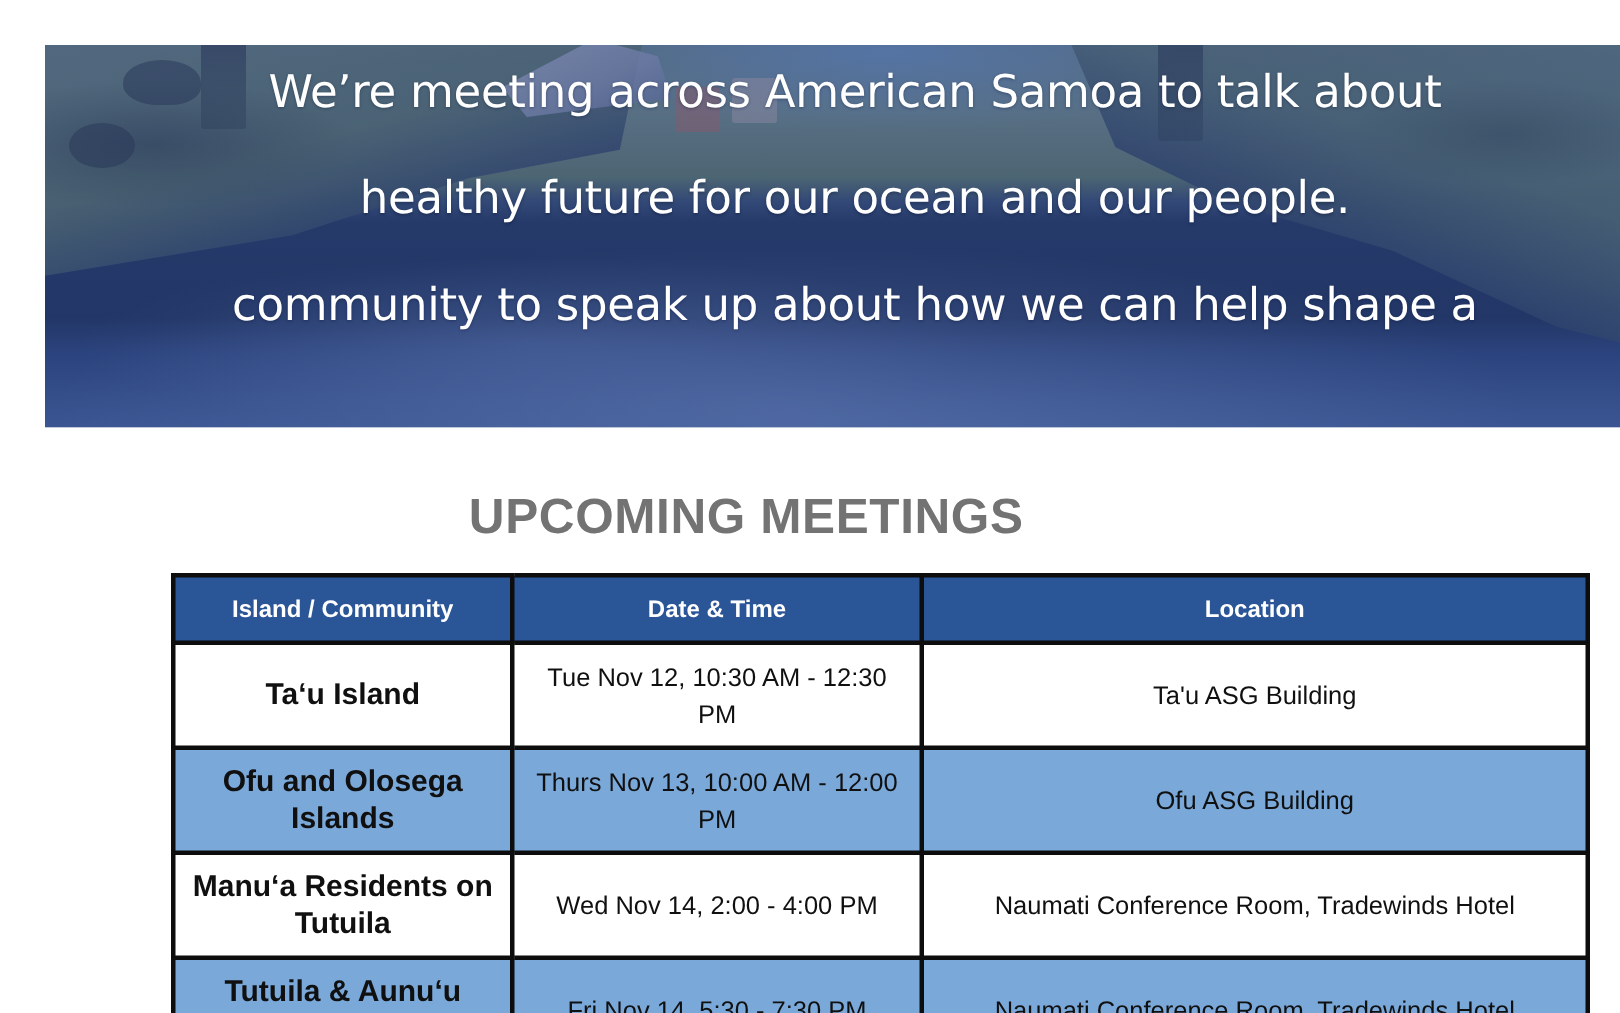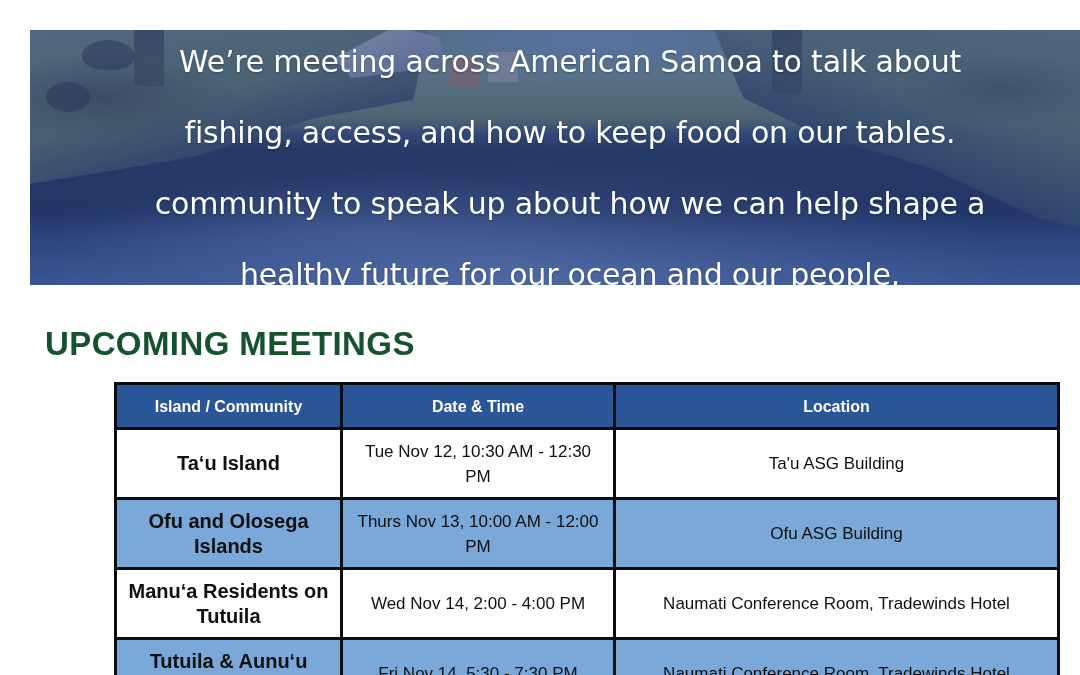--- a/index.html
+++ b/index.html
@@ -133,22 +133,22 @@
     padding: 0 70px;
   }
   .hero-text .ln { display: block; white-space: nowrap; }
 
   
   .section-title {
     position: absolute;
     left: 0;
     top: 280px;
     width: 935px;
-    text-align: left;
-    color: #14532d;
+    text-align: center;
+    color: #737373;
     font-family: "Liberation Sans", "DejaVu Sans", sans-serif;
     font-size: 33px;
     font-weight: bold;
     letter-spacing: 0.4px;
   }
 
   
   .table-wrap {
     position: absolute;
     left: 69px;
@@ -211,23 +211,22 @@
       <span class="fig person-b"></span>
       <span class="fig tree-a"></span>
       <span class="fig tree-b"></span>
       <span class="fig rock-a"></span>
       <span class="fig rock-b"></span>
     </div>
     <div class="hero-overlay"></div>
 
     <div class="hero-text">
       <span class="ln">We’re meeting across American Samoa to talk about</span>
-      <span class="ln">fishing, access, and how to keep food on our tables.</span>
+      <span class="ln">healthy future for our ocean and our people.</span>
       <span class="ln">community to speak up about how we can help shape a</span>
-      <span class="ln">healthy future for our ocean and our people.</span>
     </div>
   </div>
 
   <div class="section-title">UPCOMING MEETINGS</div>
 
   <div class="table-wrap">
     <table class="meetings">
       <colgroup>
         <col class="c-island">
         <col class="c-datetime">

